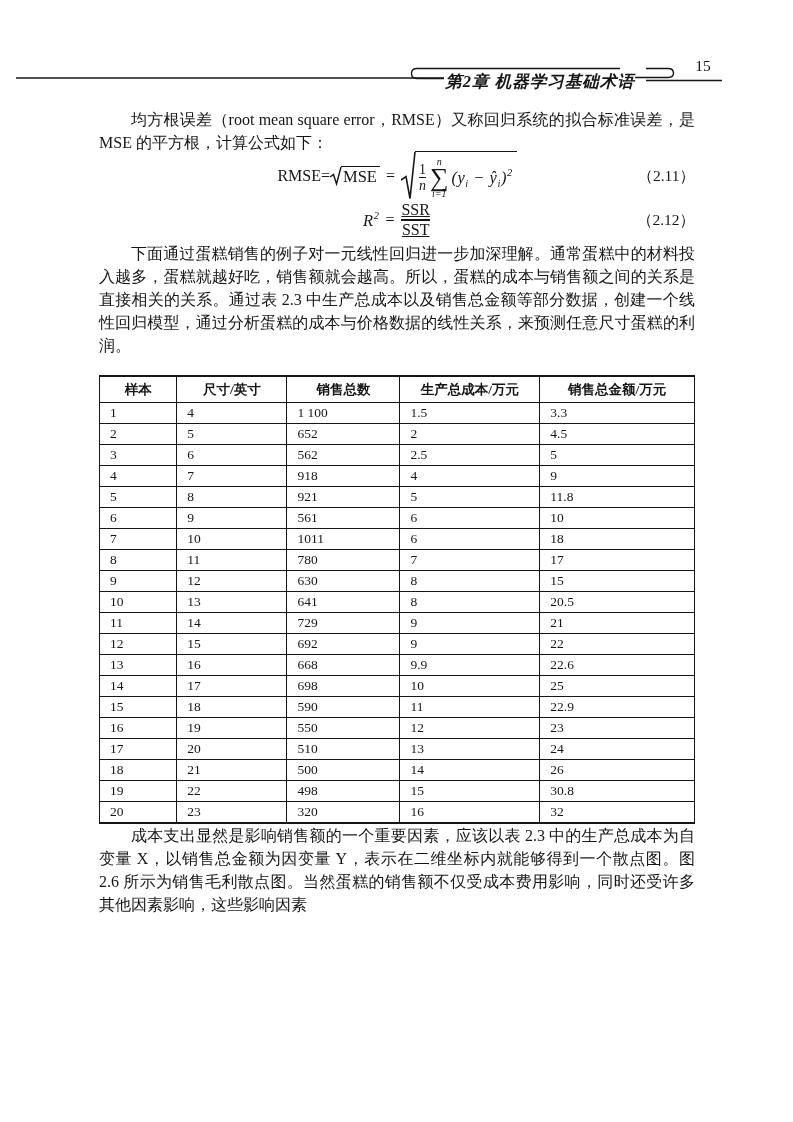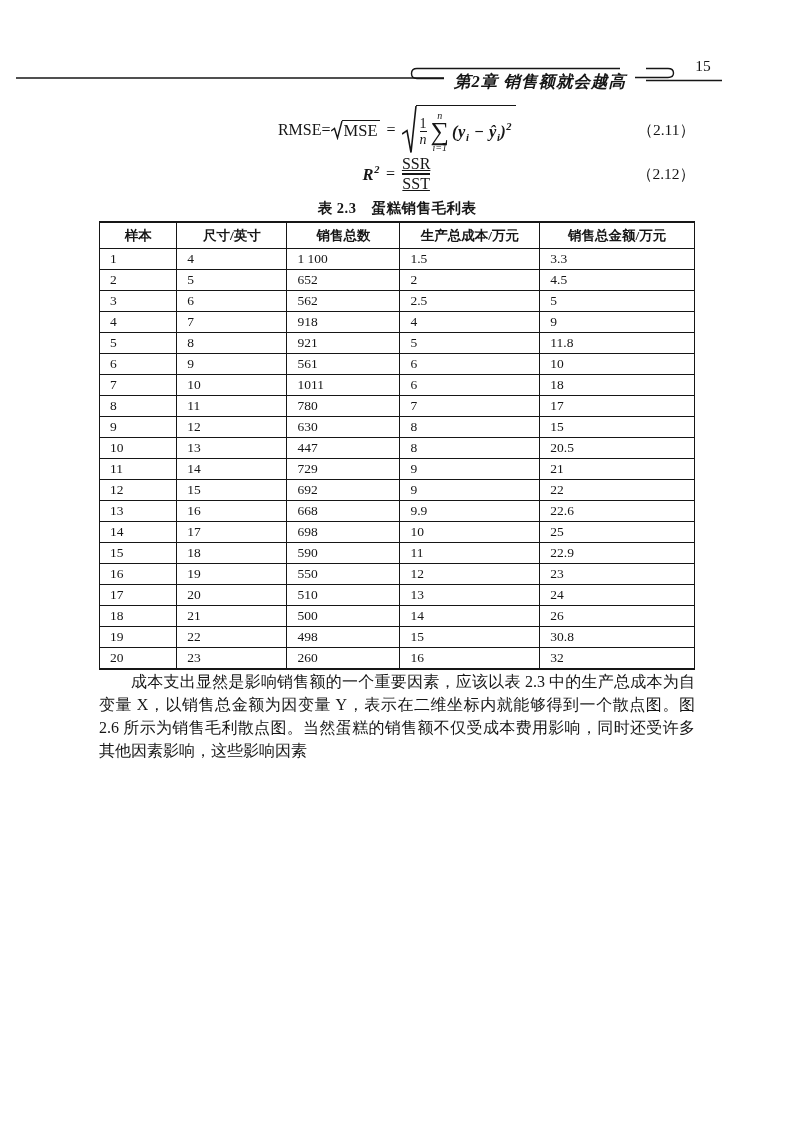--- a/index.html
+++ b/index.html
@@ -30,52 +30,53 @@
   .rad-body{border-top:1.5px solid #161616;}
   .rad-sm .rad-body{font-size:16.5px;line-height:19px;padding:0 3px 0 2px;margin-left:-1px;}
   .rad-bg .rad-body{display:flex;align-items:center;padding:3px 4px 0 3px;margin-left:-1px;height:47px;}
   .frac{display:inline-flex;flex-direction:column;align-items:center;margin:0 1px;}
   .frac-top{font-size:14px;line-height:15px;}
   .frac-bar{align-self:stretch;height:1.3px;background:#161616;}
   .frac-bot{font-size:14px;line-height:16px;}
   .bigop{display:inline-flex;flex-direction:column;align-items:center;line-height:1;margin:0 3px;}
   .op-lim{font-size:10px;font-style:italic;line-height:10px;}
   .sigma{font-size:26px;line-height:22px;}
-  .term{font-size:16.5px;font-style:italic;letter-spacing:.5px;font-weight:bold;}
+  .term{font-size:16.5px;font-style:italic;letter-spacing:.5px;}
   .term sub{font-size:10.5px;}
   .term sup{font-size:10.5px;}
   .f2-frac .frac-top,.f2-frac .frac-bot{font-size:16px;line-height:18px;text-decoration:underline;}
   .lhs-sup{font-size:10.5px;}
   
   #table-caption{margin-top:2px;height:20px;display:flex;align-items:center;justify-content:center;
     font-size:14.5px;font-weight:bold;letter-spacing:.5px;}
-  table.profit{width:100%;border-collapse:collapse;margin-top:3px;
+  table.profit{width:100%;border-collapse:collapse;margin-top:18px;
     border:1.6px solid #161616;border-top-width:2.6px;border-bottom-width:2.6px;padding-left:16px;}
   table.profit th{border:1.4px solid #161616;height:25px;font-size:13.5px;font-weight:bold;
     text-align:center;padding:0 2px;}
   table.profit td{border:1.4px solid #161616;height:20px;font-size:13.5px;
     text-align:left;padding:0 4px 0 10px;}
   #p-last{}
 </style>
 </head>
 <body>
 
 <div id="page">
 
   <svg id="head-deco" viewBox="0 0 793 110" xmlns="http://www.w3.org/2000/svg">
     <path d="M16 78 H444" stroke="#161616" stroke-width="1.7" fill="none"></path>
     <path d="M620 68.5 H417 Q411.5 68.5 411.5 73.5 Q411.5 78.5 417 78.5 H444" stroke="#161616" stroke-width="1.4" fill="none"></path>
     <path d="M646 68.5 H668 Q673.5 68.5 673.5 73 Q673.5 77.5 668 77.5 H635" stroke="#161616" stroke-width="1.4" fill="none"></path>
     <path d="M646 80.5 H722" stroke="#161616" stroke-width="1.5" fill="none"></path>
   </svg>
-  <div id="chapter-title">第2章  销售额就会越高</div>
+  <div id="chapter-title">第2章  机器学习基础术语</div>
   <div id="page-number">15</div>
 
   <div id="content">
 
+    <p class="para">均方根误差（root mean square error，RMSE）又称回归系统的拟合标准误差，是 MSE 的平方根，计算公式如下：</p>
 
     <div class="formula-row">
       <div class="formula-line">
         <span class="roman">RMSE=</span>
         <span class="rad rad-sm">
           <svg width="12" height="20" viewBox="0 0 12 20">
             <path d="M0 11 L3.5 8.5 L6.5 18 L11 1" stroke="#161616" stroke-width="1.4" fill="none"></path>
           </svg>
           <span class="rad-body roman">MSE</span>
         </span>
@@ -109,22 +110,22 @@
         <span class="roman eq-sign">=</span>
         <span class="frac f2-frac">
           <span class="frac-top roman">SSR</span>
           <span class="frac-bar"></span>
           <span class="frac-bot roman">SST</span>
         </span>
       </div>
       <div class="eq-tag">（2.12）</div>
     </div>
 
-
-    <div id="table-caption">表 2.3　蛋糕销售毛利表</div>
+    <p class="para">下面通过蛋糕销售的例子对一元线性回归进一步加深理解。通常蛋糕中的材料投入越多，蛋糕就越好吃，销售额就会越高。所以，蛋糕的成本与销售额之间的关系是直接相关的关系。通过表 2.3 中生产总成本以及销售总金额等部分数据，创建一个线性回归模型，通过分析蛋糕的成本与价格数据的线性关系，来预测任意尺寸蛋糕的利润。</p>
+
 
     <table class="profit">
       <colgroup>
         <col style="width:13%">
           <col style="width:18.5%">
           <col style="width:19%">
         <col style="width:23.5%">
           <col style="width:26%">
       </colgroup>
       <thead>
@@ -196,21 +197,21 @@
           <tr>
             <td>9</td>
             <td>12</td>
             <td>630</td>
             <td>8</td>
             <td>15</td>
           </tr>
           <tr>
             <td>10</td>
             <td>13</td>
-            <td>447</td>
+            <td>641</td>
             <td>8</td>
             <td>20.5</td>
           </tr>
           <tr>
             <td>11</td>
             <td>14</td>
             <td>729</td>
             <td>9</td>
             <td>21</td>
           </tr>
@@ -266,21 +267,21 @@
           <tr>
             <td>19</td>
             <td>22</td>
             <td>498</td>
             <td>15</td>
             <td>30.8</td>
           </tr>
           <tr>
             <td>20</td>
             <td>23</td>
-            <td>260</td>
+            <td>320</td>
             <td>16</td>
             <td>32</td>
           </tr>
         </tbody>
     </table>
 
     <p class="para" id="p-last">成本支出显然是影响销售额的一个重要因素，应该以表 2.3 中的生产总成本为自变量 X，以销售总金额为因变量 Y，表示在二维坐标内就能够得到一个散点图。图 2.6 所示为销售毛利散点图。当然蛋糕的销售额不仅受成本费用影响，同时还受许多其他因素影响，这些影响因素</p>
 
   </div>
 </div>

